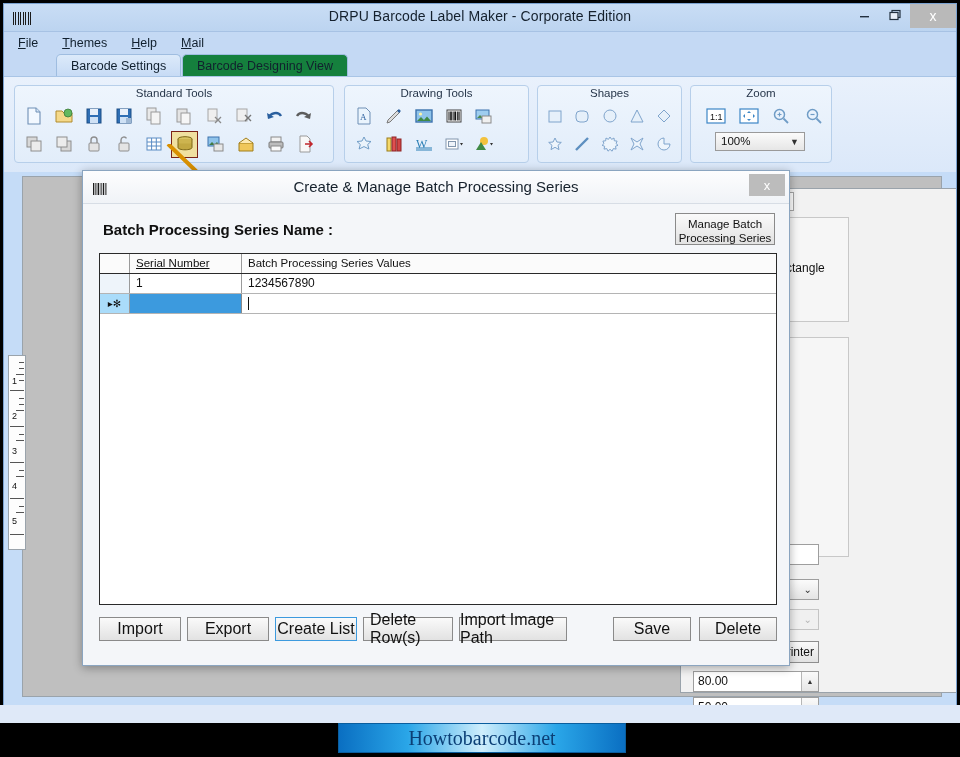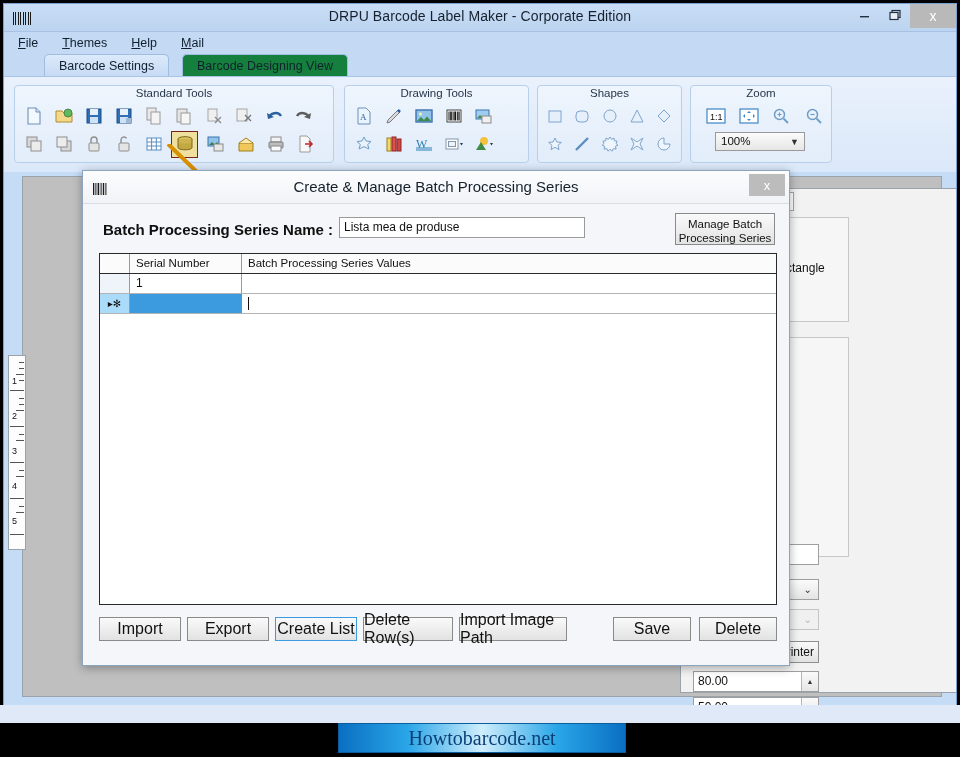--- a/index.html
+++ b/index.html
@@ -54,21 +54,21 @@
   .tabstrip{
     position:absolute;left:0;top:50px;width:100%;height:22px;
     background:#c4d9f4;
   }
   .tab{
     position:absolute;top:0;height:22px;line-height:22px;padding:0 14px;
     font-size:12.5px;color:#11202e;box-sizing:border-box;
     border:1px solid #9fbde0;border-bottom:none;
     border-radius:5px 5px 0 0;
   }
-  .tab.inactive{left:40px;background:linear-gradient(#dceafa,#c7dbf5);}
+  .tab.inactive{left:52px;background:linear-gradient(#dceafa,#c7dbf5);}
   .tab.active{left:178px;background:#15803d;border-color:#9fbde0;z-index:3;}
 
   
   .ribbon{
     position:absolute;left:0;top:72px;width:100%;height:96px;
     background:linear-gradient(#e9f1fc,#dbe8f9);
     border-top:1px solid #a9c5e6;
     box-sizing:border-box;
   }
   .group{
@@ -201,21 +201,21 @@
   .grid{
     position:absolute;left:16px;top:82px;width:678px;height:352px;
     background:#fff;border:1px solid #2a2a2a;box-sizing:border-box;
   }
   .grid-head{
     position:absolute;left:0;top:0;width:100%;height:20px;
     background:#fbfbfb;border-bottom:1px solid #2a2a2a;box-sizing:border-box;display:flex;
   }
   .gh{font-size:11.5px;color:#111;line-height:19px;padding-left:6px;box-sizing:border-box;}
   .gh.c0{width:30px;border-right:1px solid #9a9a9a;padding:0;}
-  .gh.c1{width:112px;border-right:1px solid #9a9a9a;}
+  .gh.c1{width:112px;border-right:1px solid #9a9a9a;text-decoration:underline;}
   .gh.c2{flex:1;}
   .grow{position:absolute;left:0;width:100%;height:20px;display:flex;border-bottom:1px solid #b4b4b4;box-sizing:border-box;}
   .gc{font-size:12px;color:#111;line-height:19px;padding-left:6px;box-sizing:border-box;}
   .gc.c0{width:30px;border-right:1px solid #9a9a9a;padding:0;background:#eef4fa;display:flex;align-items:center;justify-content:center;}
   .gc.c1{width:112px;border-right:1px solid #9a9a9a;}
   .gc.c2{flex:1;}
   .grow.newrow .gc.c0{background:#aadcfa;font-size:10px;color:#111;}
   .grow.newrow .gc.c1{background:#3c9ade;border-right:1px solid #8a8a8a;}
   .caret{
     display:inline-block;width:1px;height:13px;background:#111;vertical-align:middle;margin-top:-1px;
@@ -702,47 +702,47 @@
                 <rect x="9.8" y="0" width="1.4" height="12"></rect>
                 <rect x="12.4" y="0" width="1" height="12"></rect>
               </g>
             </svg>
         </div>
         <div class="t">Create &amp; Manage Batch Processing Series</div>
         <div class="dlg-close">x</div>
       </div>
 
       <div class="dlg-name-label">Batch Processing Series Name :</div>
-      <div class="dlg-name-input">Lista mea de produse</div>
       <div class="manage-btn">
         <div>Manage  Batch</div>
         <div>Processing Series</div>
       </div>
 
       <div class="grid">
         <div class="grid-head">
           <div class="gh c0"></div>
           <div class="gh c1">Serial Number</div>
           <div class="gh c2">Batch Processing Series Values</div>
         </div>
         <div class="grow" style="top:20px;">
           <div class="gc c0"></div>
           <div class="gc c1">1</div>
+          <div class="gc c2">1234567890</div>
         </div>
         <div class="grow newrow" style="top:40px;">
           <div class="gc c0">▸✻</div>
           <div class="gc c1"></div>
           <div class="gc c2"><span class="caret"></span></div>
         </div>
       </div>
 
       <div class="dlg-btn" style="left:16px;top:446px;width:82px;">Import</div>
       <div class="dlg-btn" style="left:104px;top:446px;width:82px;">Export</div>
       <div class="dlg-btn focus" style="left:192px;top:446px;width:82px;">Create List</div>
-      <div class="dlg-btn" style="left:280px;top:446px;width:90px;">Delete Row(s)</div>
+      <div class="dlg-btn" style="left:280px;top:446px;width:90px;padding-left:6px;">Delete Row(s)</div>
       <div class="dlg-btn" style="left:376px;top:446px;width:108px;">Import Image Path</div>
       <div class="dlg-btn" style="left:530px;top:446px;width:78px;">Save</div>
       <div class="dlg-btn" style="left:616px;top:446px;width:78px;">Delete</div>
     </div>
   </div>
 
   <div class="footer-strip"></div>
   <div class="footer-black"></div>
   <div class="wm">Howtobarcode.net</div>
 </div>

